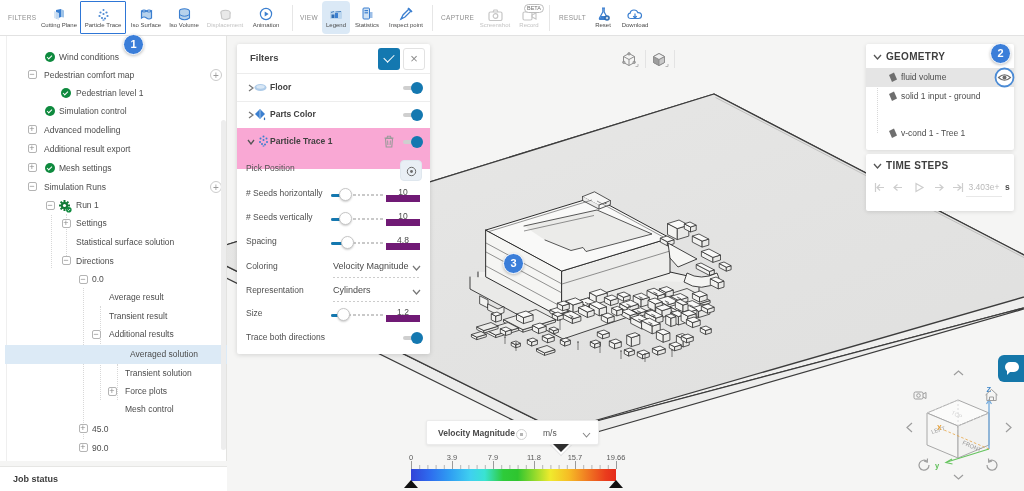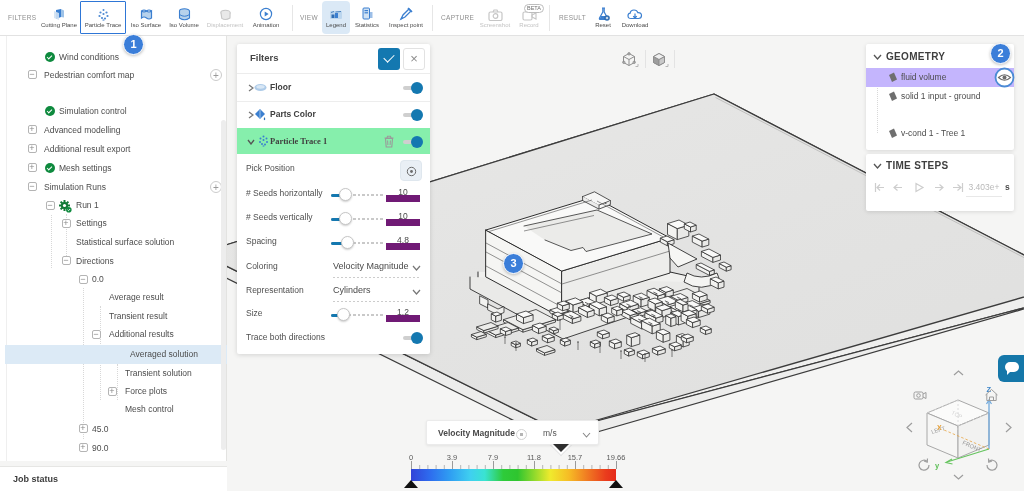--- a/index.html
+++ b/index.html
@@ -53,21 +53,21 @@
   #filters .hdr .ttl { position:absolute; left:13px; top:8px; font-size:9.5px;
     font-weight:bold; color:#454545; }
   .btn-ok { position:absolute; left:141px; top:4px; width:22px; height:22px;
     background:#1478b0; border-radius:3px; }
   .btn-ok:after { content:""; position:absolute; left:6px; top:6px; width:9px; height:5px;
     border-left:1.8px solid #fff; border-bottom:1.8px solid #fff; transform:rotate(-45deg); }
   .btn-x { position:absolute; left:166px; top:4px; width:22px; height:22px;
     border:1px solid #e2e2e2; border-radius:3px; background:#fff; color:#8b8b8b;
     font-size:13px; line-height:20px; text-align:center; }
   .frow { position:absolute; left:0; width:193px; height:27px; line-height:27px; }
-  .frow.hl { background:#86efac; height:26px; line-height:26px;font-family:Liberation Serif, serif; }
+  .frow.hl { background:#f9a8d4; height:41px; line-height:26px; }
   .frow .nm { position:absolute; left:33px; font-weight:bold; color:#404040; font-size:8.5px; }
   .fdiv { position:absolute; left:0; width:193px; height:1px; background:#ededed; }
   .toggle { position:absolute; width:19px; height:19px; }
   .toggle .tr { position:absolute; left:0; top:8px; width:19px; height:4px; border-radius:2px;
     background:#cfcfcf; }
   .toggle .kn { position:absolute; right:-1px; top:4px; width:12px; height:12px;
     border-radius:50%; background:#1478b0; }
   .plabel { position:absolute; left:9px; color:#4f4f4f; }
   .pval { position:absolute; width:34px; text-align:center; color:#4a4a4a;
     border-bottom:7px solid #701a75; height:17px; line-height:15px; }
@@ -775,20 +775,24 @@
 <div class="guide" style="left:116.5px; top:327.5px; height:36.5px;"></div>
 <div class="trow" style="top:11.5px;">
         <div class="tchk" style="left:45px;"></div>
         <div class="tlabel" style="left:59px;">Wind conditions</div>
       </div>
 <div class="trow" style="top:29.5px;">
         <div class="texp" style="left:27.5px;">−</div>
         <div class="tlabel" style="left:44px;">Pedestrian comfort map</div>
         <div class="tplus">+</div>
       </div>
+<div class="trow" style="top:47.5px;">
+        <div class="tchk" style="left:61px;"></div>
+        <div class="tlabel" style="left:76px;">Pedestrian level 1</div>
+      </div>
 <div class="trow" style="top:65.5px;">
         <div class="tchk" style="left:45px;"></div>
         <div class="tlabel" style="left:59px;">Simulation control</div>
       </div>
 <div class="trow" style="top:84.5px;">
         <div class="texp" style="left:27.5px;">+</div>
         <div class="tlabel" style="left:44px;">Advanced modelling</div>
       </div>
 <div class="trow" style="top:103.5px;">
         <div class="texp" style="left:27.5px;">+</div>
@@ -990,21 +994,21 @@
         <div class="kn"></div>
       </div>
 </div>
 
 <div id="geom">
   <svg class="abs" style="left:7px; top:10px;" width="9" height="6" viewBox="0 0 9 6">
         <path d="M1 1 L4.5 5 L8 1" fill="none" stroke="#555" stroke-width="1.3"></path>
       </svg>
   <div class="phdr" style="left:20px; top:7px;">GEOMETRY</div>
   <div class="guide" style="left:11px; top:26px; height:63px;"></div>
-  <div class="grow" style="top:24px; background:#c4b5fd;">
+  <div class="grow" style="top:24px; background:#e5e5e5;">
     <svg class="gico" width="10" height="11" viewBox="0 0 10 11">
           <polygon points="1,3 6,0.5 9,7.5 4,10" fill="#6f6f6f"></polygon>
         </svg>
     <div class="gnm">fluid volume</div>
   </div>
   <div class="grow" style="top:42.5px;">
     <svg class="gico" width="10" height="11" viewBox="0 0 10 11">
           <polygon points="1,3 6,0.5 9,7.5 4,10" fill="#6f6f6f"></polygon>
         </svg>
     <div class="gnm">solid 1 input - ground</div>

